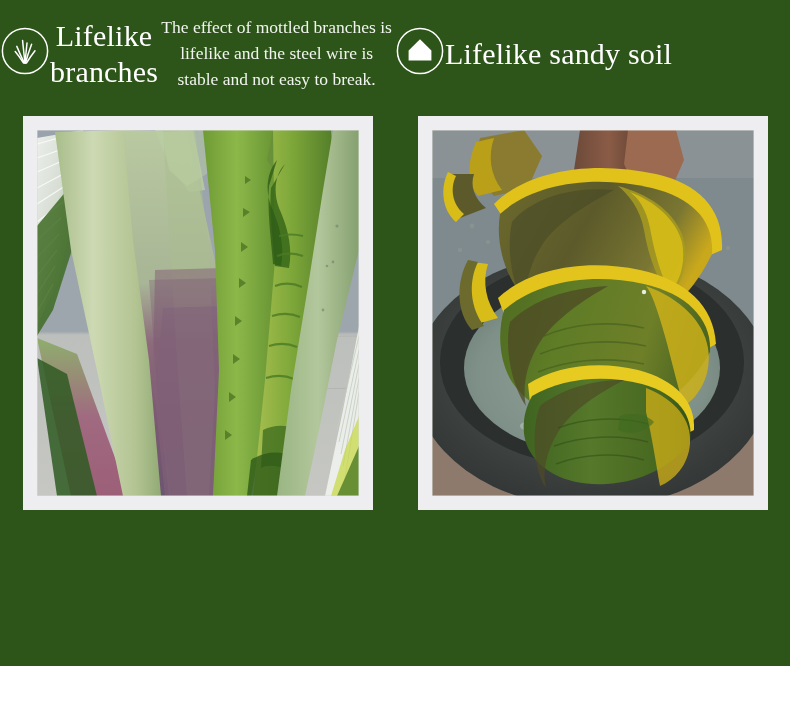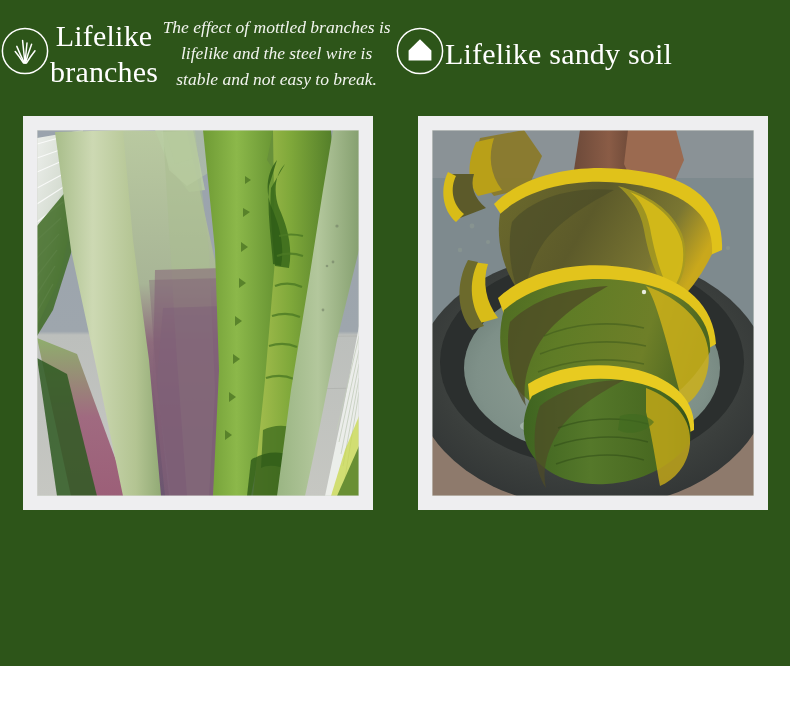--- a/index.html
+++ b/index.html
@@ -54,21 +54,21 @@
     letter-spacing: 0.2px;
   }
   .body-text {
     margin: 14px 0 0 0;
     font-size: 17.5px;
     line-height: 26px;
     color: #f2f4ef;
     text-align: center;
     max-width: 316px;
   }
-  .col-left .body-text { max-width: 312px; font-style: italic; }
+  .col-left .body-text { max-width: 312px; }
   .col-right .body-text { max-width: 320px; }
 
   .cards {
     display: flex;
     width: 790px;
     margin-top: 24px;
   }
   .card-slot {
     width: 395px;
     display: flex;

